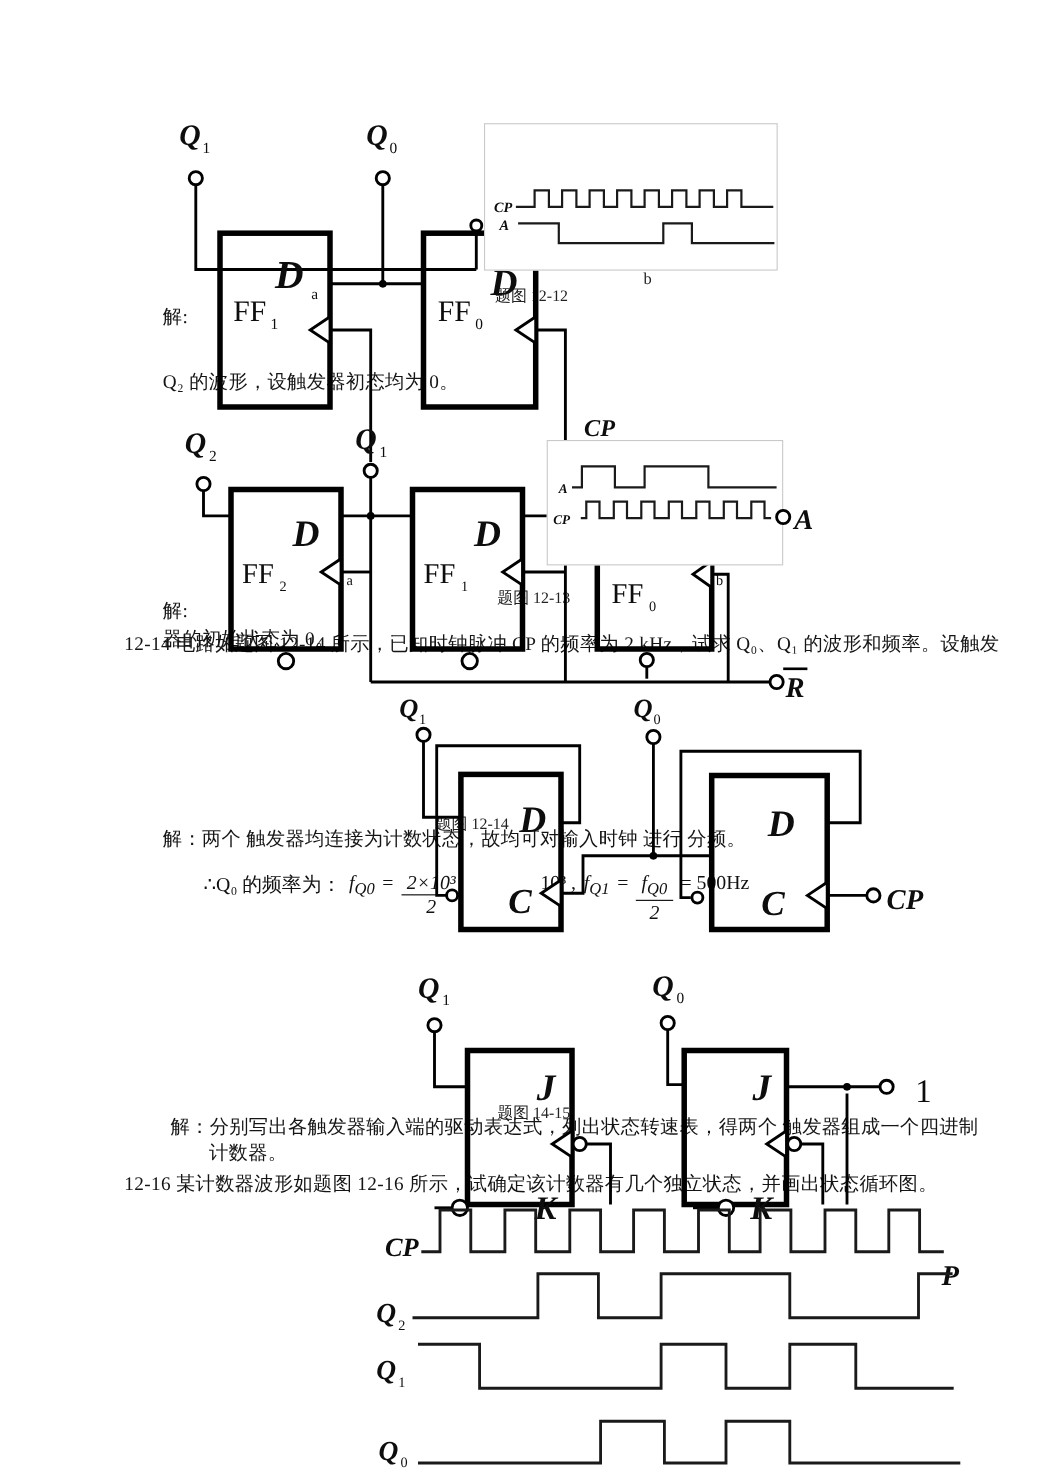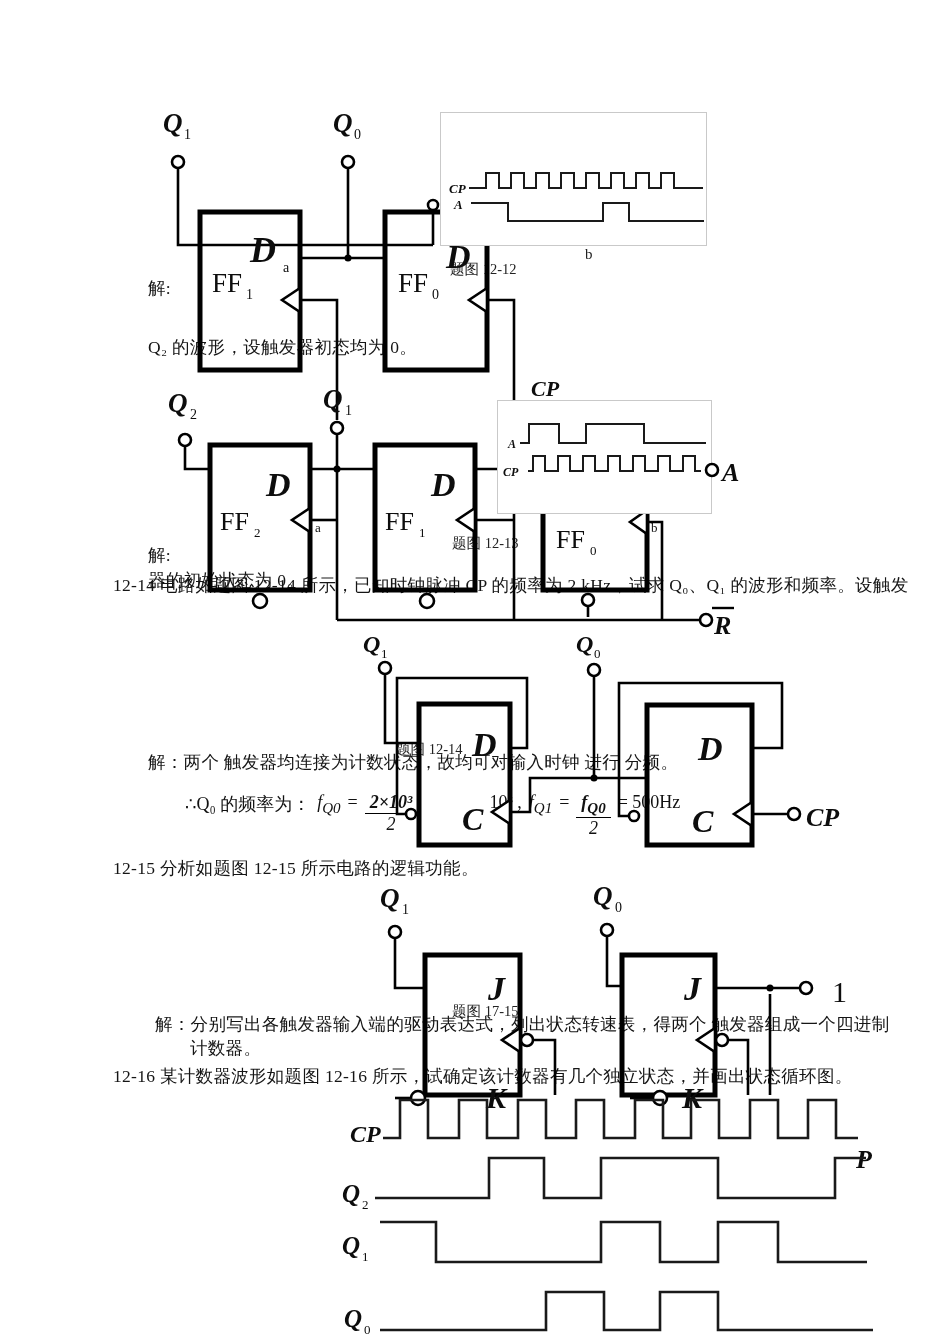--- a/index.html
+++ b/index.html
@@ -15,43 +15,42 @@
   .wire5{stroke:#000;stroke-width:5;fill:none;}
   .wave{stroke:#1a1a1a;stroke-width:2.6;fill:none;}
   .wavebox{position:absolute;background:#fff;border:1px solid #c9c9c9;z-index:3;}
   .term{fill:#fff;stroke:#000;stroke-width:2.6;}
   .dot{fill:#000;stroke:none;}
   .tri{fill:#fff;stroke:#000;stroke-width:2.6;}
   .layer1{z-index:1;} .layer2{z-index:2;} .layer4{z-index:4;}
   .frm{position:absolute;left:185px;top:792px;display:flex;align-items:flex-start;gap:7px;
        font-size:18px;z-index:1;}
   .frac{display:inline-flex;flex-direction:column;align-items:center;line-height:1.15;font-style:italic;}
-  .frac .num{border-bottom:1.6px solid #000;padding:0 5px;font-weight:bold;}
+  .frac .num{border-bottom:1.6px solid #000;padding:0 5px;}
   sub{font-size:15px;}
 </style>
 </head>
 <body>
 
 <div class="page">
 
   <div class="txt layer1" style="left:148px;top:276px">解:</div>
   <div class="txt layer1" style="left:148px;top:335px">Q₂ 的波形，设触发器初态均为 0。</div>
   <div class="txt layer1" style="left:148px;top:543px">解:</div>
   <div class="txt layer1" style="left:113px;top:573px">12-14 电路如题图 12-14 所示，已知时钟脉冲 CP 的频率为 2 kHz，试求 Q₀、Q₁ 的波形和频率。设触发</div>
   <div class="txt layer1" style="left:148px;top:568px">器的初始状态为 0。</div>
   <div class="txt layer1" style="left:148px;top:750px">解：两个  触发器均连接为计数状态，故均可对输入时钟  进行  分频。</div>
-  <div class="txt layer1" style="left:113px;top:856px">12-15 分析如题图 12-15 所示电路的逻辑功能。</div>
   <div class="txt layer1" style="left:155px;top:1012px">解：分别写出各触发器输入端的驱动表达式，列出状态转速表，得两个   触发器组成一个四进制</div>
   <div class="txt layer1" style="left:190px;top:1036px">计数器。</div>
   <div class="txt layer1" style="left:113px;top:1064px">12-16 某计数器波形如题图 12-16 所示，试确定该计数器有几个独立状态，并画出状态循环图。</div>
 
   <div class="cap layer1" style="left:450px;top:260px">题图 12-12</div>
   <div class="cap layer1" style="left:452px;top:534px">题图 12-13</div>
   <div class="cap layer1" style="left:396px;top:740px">题图 12-14</div>
-  <div class="cap layer1" style="left:452px;top:1002px">题图 17-15</div>
+  <div class="cap layer1" style="left:452px;top:1002px">题图 14-15</div>
   <div class="cap layer1" style="left:585px;top:246px;font-size:15px">b</div>
 
   <div class="frm">
     <span>∴Q₀ 的频率为：</span>
     <span class="it"><span>f</span><sub>Q0</sub></span>
     <span>=</span>
     <span class="frac">
       <span class="num">2×10³</span>
       <span>2</span>
     </span>

